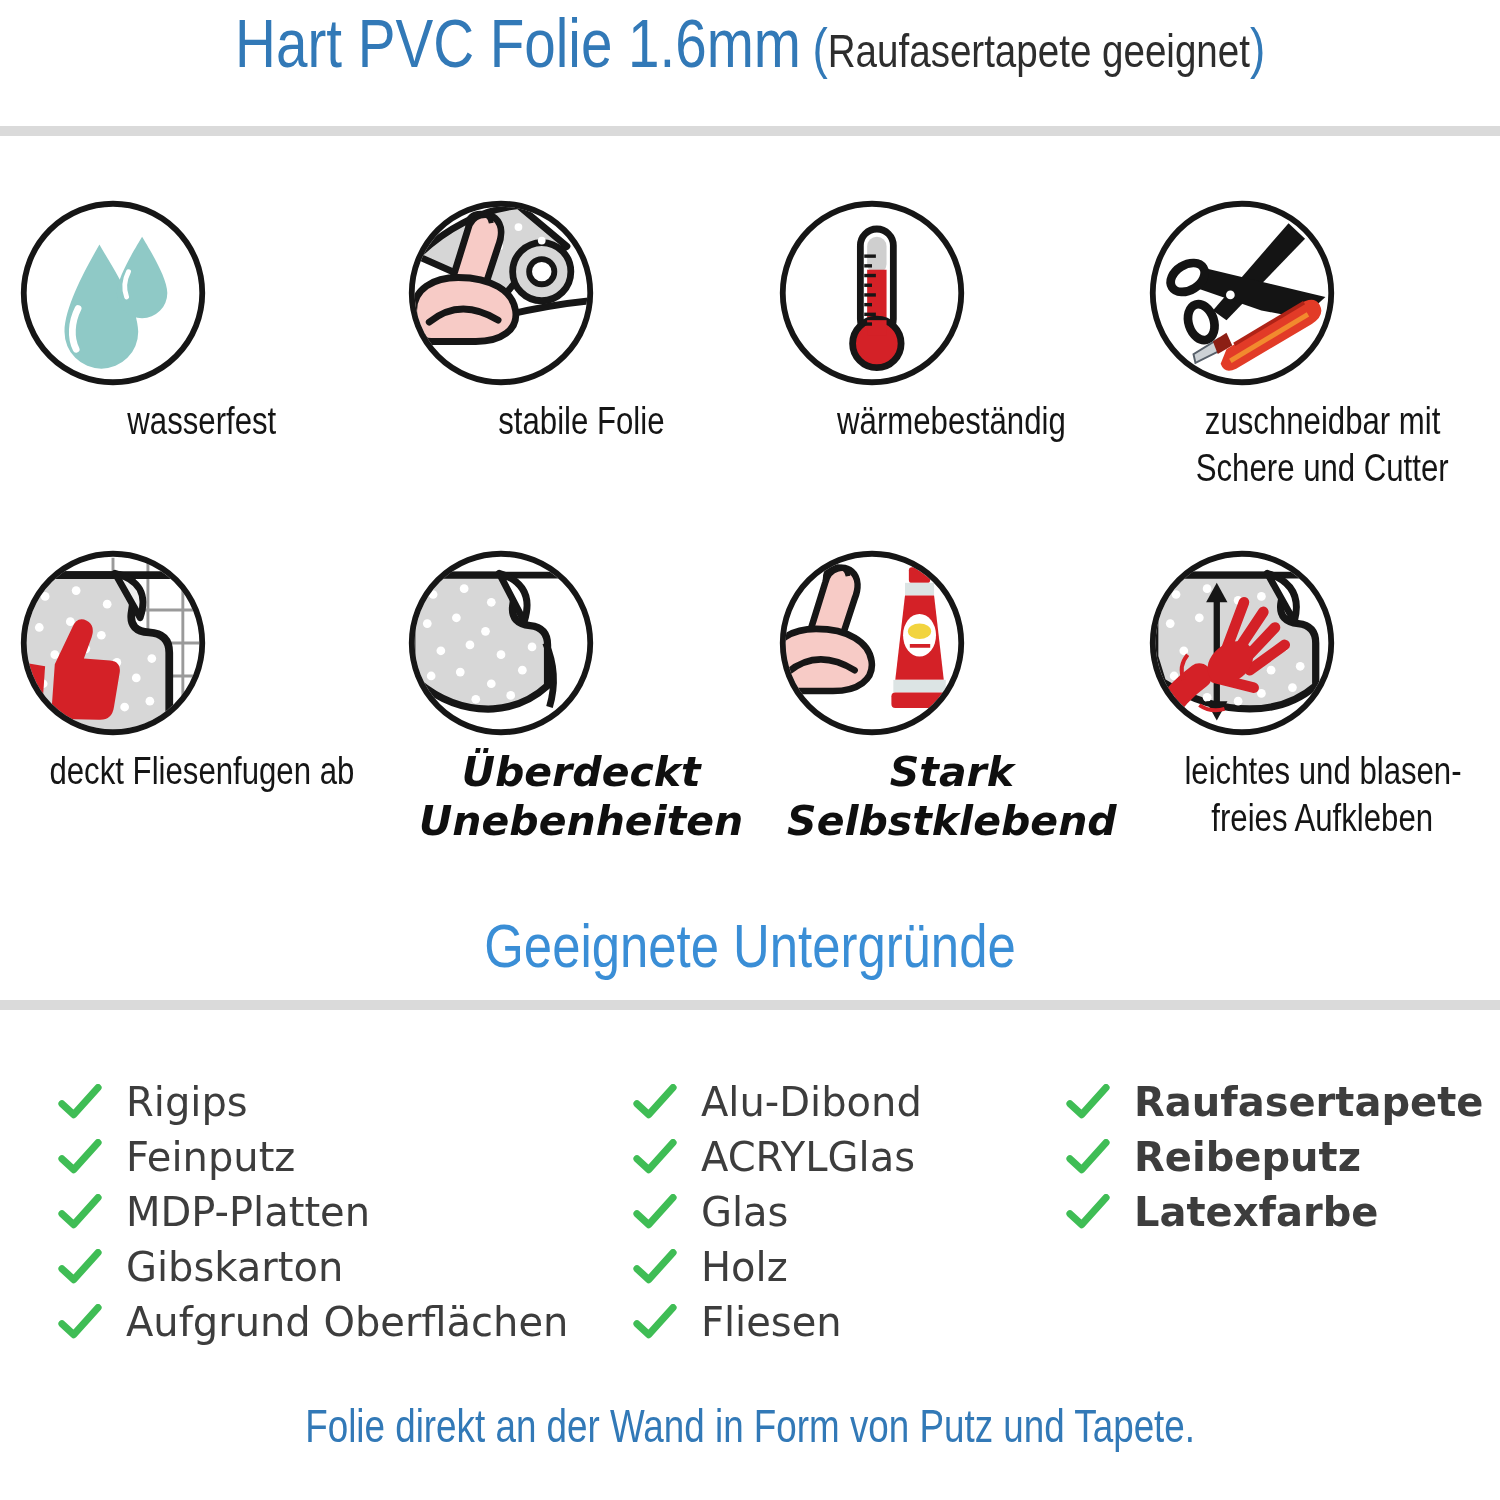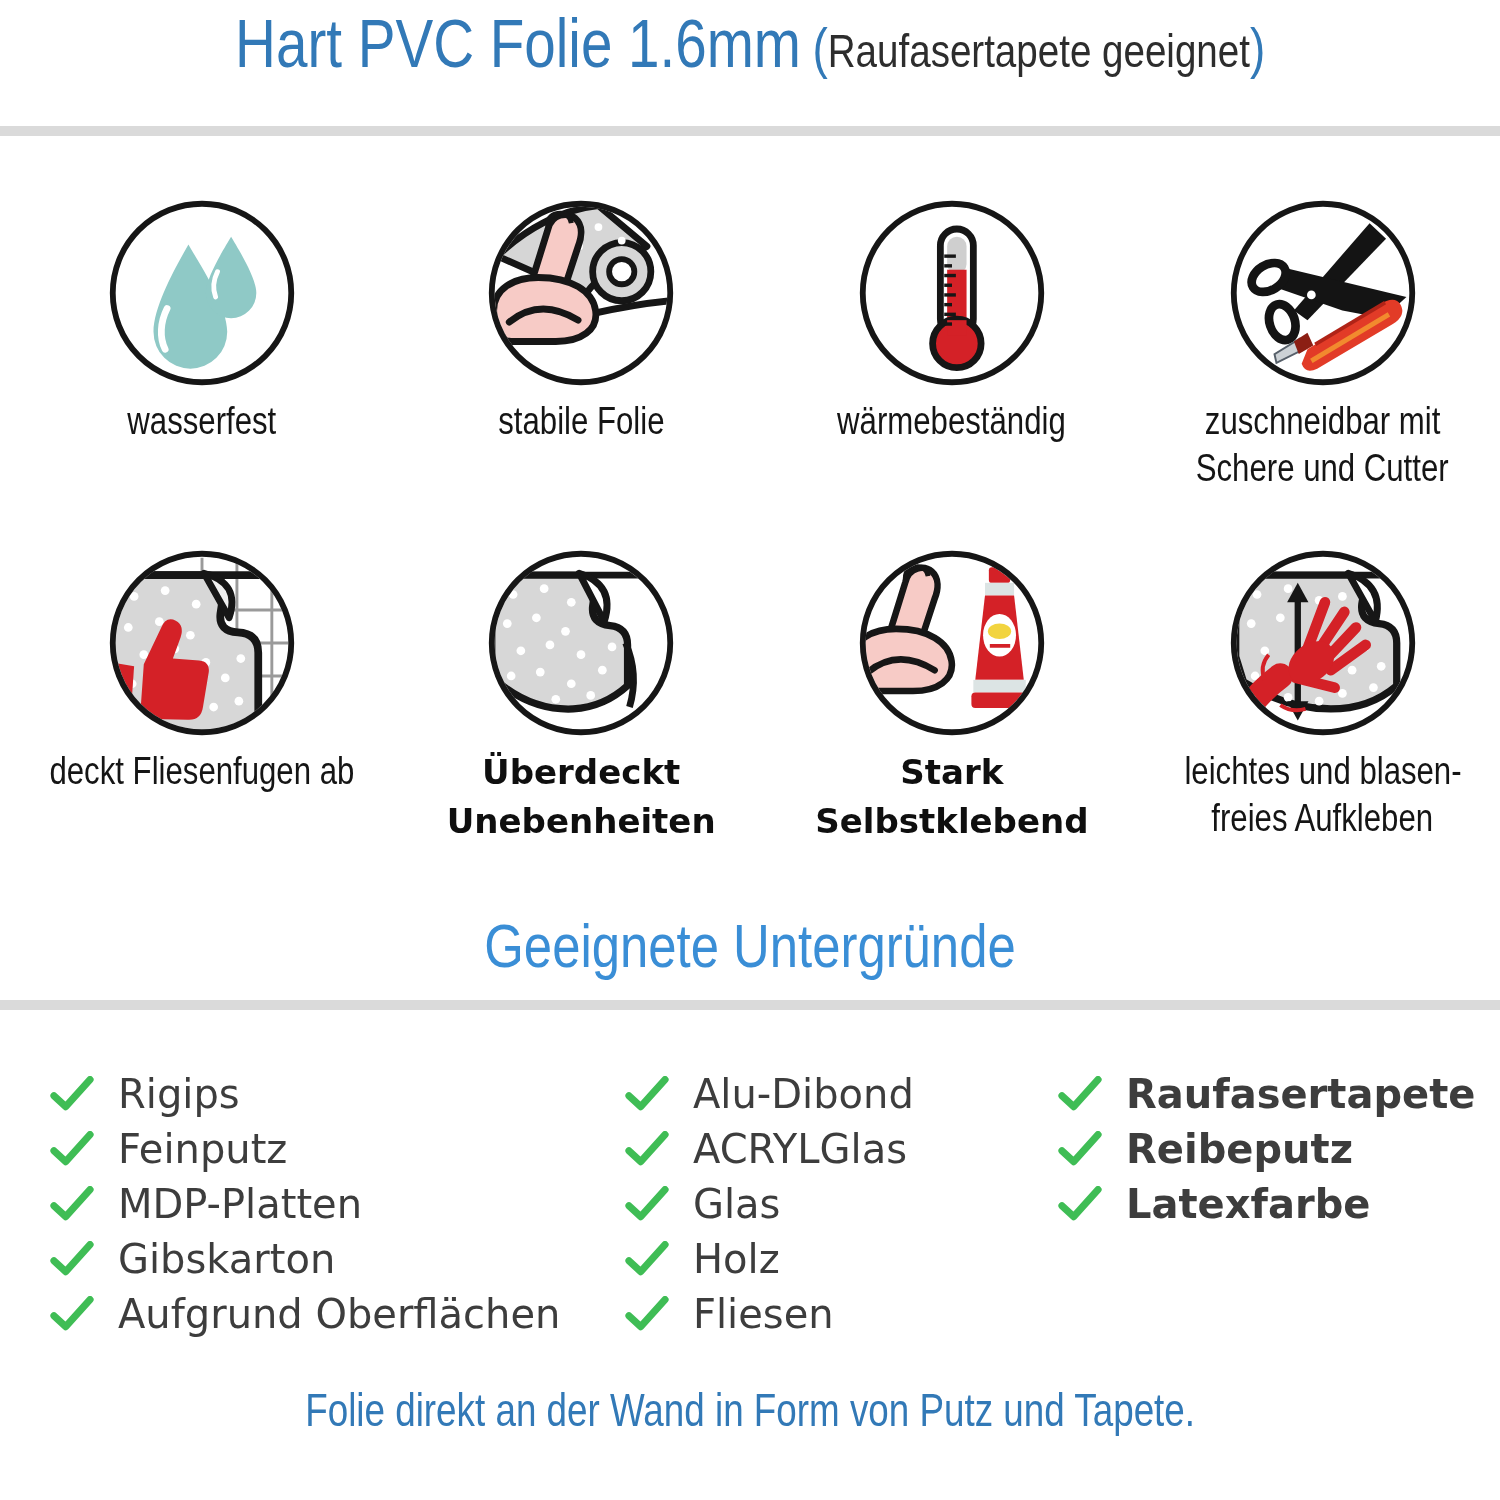--- a/index.html
+++ b/index.html
@@ -19,35 +19,35 @@
   .t-paren{font-size:56px;color:var(--accent-blue);}
   .t-paren.open{margin-left:14px;}
   .t-sub{font-size:47px;color:#2d2d2d;}
 
   .divider{height:10px;background:var(--divider-gray);}
   .divider.top{margin-top:24px;}
   .divider.mid{margin-top:22px;}
 
   
   .features{display:grid;grid-template-columns:repeat(4,1fr);row-gap:44px;margin-top:60px;}
-  .feat{display:flex;flex-direction:column;align-items:center;padding-left:16px;}
+  .feat{display:flex;flex-direction:column;padding-left:16px;}
   .feat svg.icon{width:194px;height:194px;display:block;}
   .feat-labels{margin-top:8px;min-height:104px;text-align:center;}
   .lbl{font-family:"Liberation Sans",sans-serif;font-size:38px;line-height:47px;color:#151515;}
   .lbl:has(> span:empty){display:none;}
   .lbl.sub{color:var(--light-red);}
-  .emph .lbl{font-family:"DejaVu Sans","Liberation Sans",sans-serif;font-size:34px;line-height:49px;font-weight:600;color:#0f0f0f;}
+  .emph .lbl{font-family:"DejaVu Sans","Liberation Sans",sans-serif;font-size:41px;line-height:49px;font-weight:600;color:#0f0f0f;font-style:italic;}
   .emph .cond{transform:none;}
 
   
   .section-title{margin:62px 0 0;text-align:center;font-family:"Liberation Sans",sans-serif;font-weight:normal;font-size:62px;color:var(--section-blue);line-height:64px;}
 
   
   .surfaces{display:grid;grid-template-columns:575px 425px 1fr;padding-left:46px;margin-top:52px;}
-  .surfaces ul{list-style:none;margin:4px;padding:0;}
+  .surfaces ul{list-style:none;margin:12px;padding:0;}
   .surfaces .col3{padding-left:8px;font-weight:bold;}
   .item{display:flex;align-items:center;gap:24px;height:55px;
         font-family:"DejaVu Sans","Liberation Sans",sans-serif;font-size:40px;color:var(--list-text);}
   .check{width:44px;height:36px;flex:0 0 auto;}
 
   
   .page-footer{margin-top:38px;text-align:center;font-family:"Liberation Sans",sans-serif;
          font-size:46px;line-height:54px;color:var(--accent-blue);}
   .page-footer .cond{transform:scaleX(0.8);}
 

